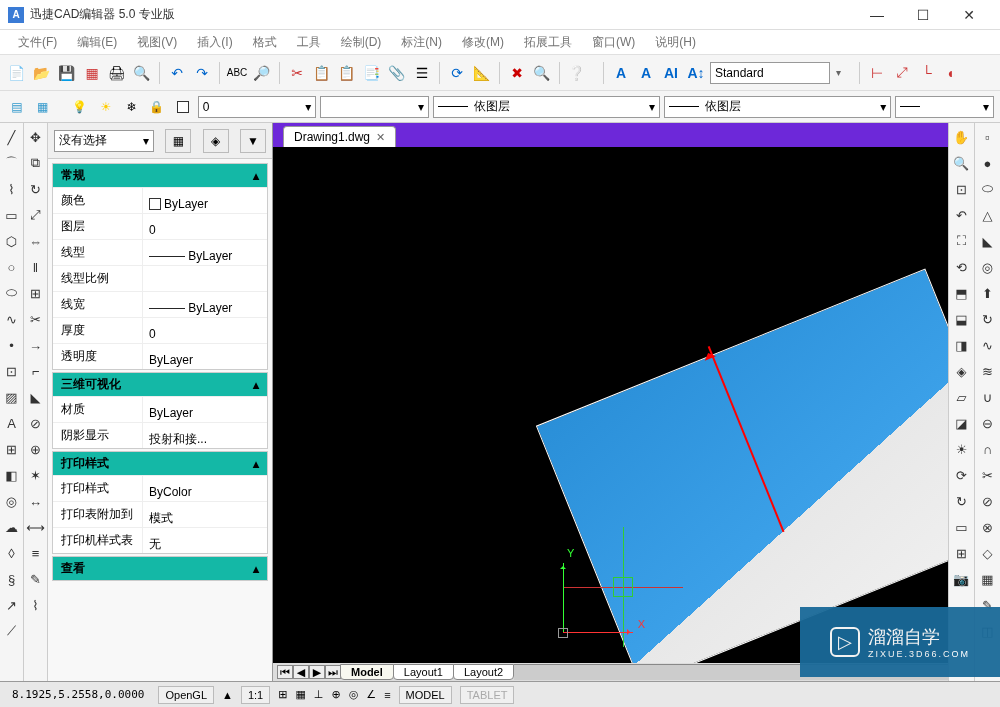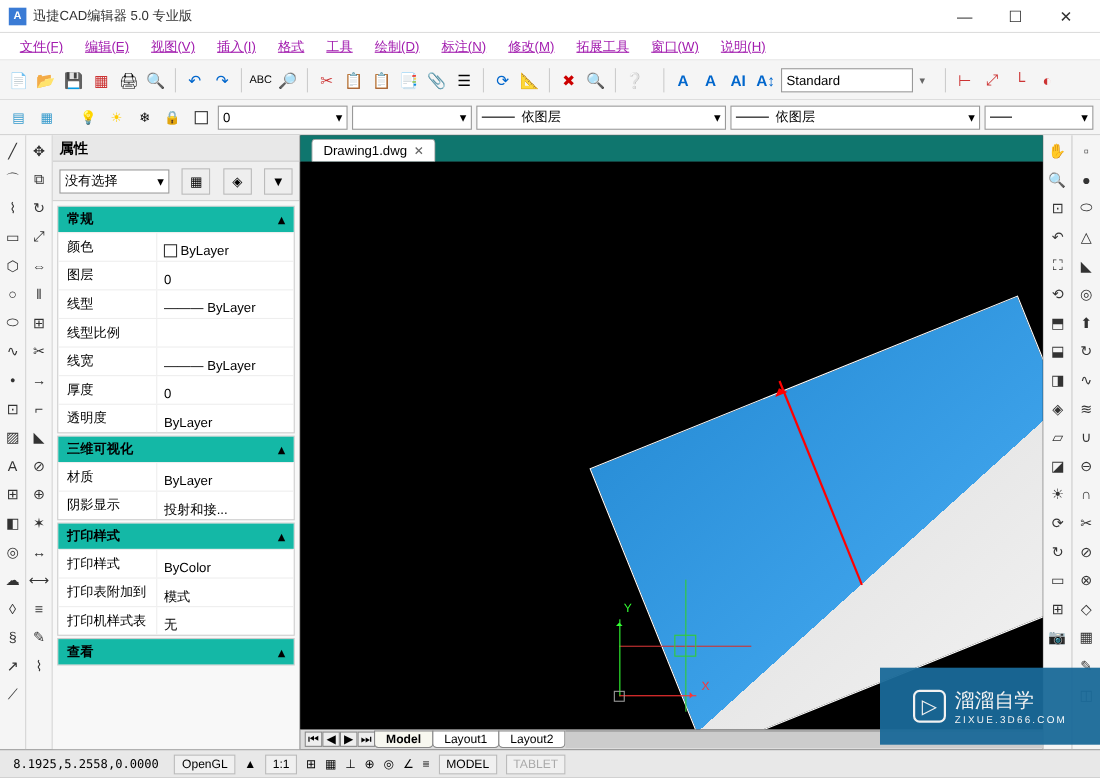--- a/index.html
+++ b/index.html
@@ -4,21 +4,21 @@
 <style>
 * { margin: 0; padding: 0; box-sizing: border-box; font-family: "Microsoft YaHei", sans-serif; }
 body { width: 1000px; height: 707px; background: #f0f0f0; overflow: hidden; position: relative; }
 
 .titlebar { height: 30px; background: #fff; display: flex; align-items: center; padding: 0 8px; border-bottom: 1px solid #ddd; }
 .titlebar .logo { width: 16px; height: 16px; background: #3a7bd5; margin-right: 6px; display:flex; align-items:center; justify-content:center; color:#fff; font-size:10px; font-weight:bold; }
 .titlebar .title { font-size: 12px; color: #333; flex: 1; }
 .titlebar .winbtn { width: 46px; height: 30px; display: flex; align-items: center; justify-content: center; font-size: 14px; color: #333; }
 
 .menubar { height: 25px; background: #fff; display: flex; align-items: center; padding: 0 8px; font-size: 12px; border-bottom: 1px solid #e0e0e0; }
-.menubar .mnu { padding: 0 10px; color: #a21caf; cursor: pointer; text-decoration: underline; }
+.menubar .mnu { padding: 0 10px; color: #737373; cursor: pointer; }
 
 .toolbar { height: 36px; background: #f5f5f5; display: flex; align-items: center; padding: 0 6px; border-bottom: 1px solid #ddd; gap: 3px; }
 .toolbar .tb { width: 22px; height: 22px; display: flex; align-items:center; justify-content:center; font-size: 14px; }
 .toolbar .sep { width: 1px; height: 22px; background: #ccc; margin: 0 3px; }
 .toolbar .txtcombo { width: 120px; height: 22px; border: 1px solid #999; background: #fff; font-size: 12px; padding: 0 4px; display:flex; align-items:center; font-family: monospace; }
 .toolbar .arr { font-size: 10px; color: #666; padding: 0 3px; }
 
 .toolbar2 { height: 32px; background: #f5f5f5; display: flex; align-items: center; padding: 0 6px; border-bottom: 1px solid #ccc; gap: 4px; }
 .tb2 { width: 22px; height: 22px; display:flex; align-items:center; justify-content:center; font-size:12px; }
 .combo { height: 22px; border: 1px solid #999; background: #fff; font-size: 12px; display:flex; align-items:center; padding:0 4px; }
@@ -37,21 +37,21 @@
 
 .propbody { flex:1; overflow:auto; background:#f8f8f8; padding:4px; }
 .propsect { border:1px solid #ccc; margin-bottom:2px; background:#fff; }
 .propsect .shdr { background:#14b8a6; padding:3px 8px; font-size:12px; font-weight:bold; display:flex; align-items:center; justify-content:space-between; cursor:pointer; }
 .proprow { display:flex; border-top:1px solid #eee; font-size:12px; height:26px; }
 .proprow .lbl { width:90px; padding:4px 8px; border-right:1px solid #eee; }
 .proprow .val { flex:1; padding:16px 6px; display:flex; align-items:center; gap:3px; }
 .proprow .swatch { width:12px; height:12px; border:1px solid #333; background:#fff; }
 
 .canvas-area { flex:1; display:flex; flex-direction:column; background:#333; position:relative; }
-.tabrow { height: 24px; background:#0f766e; display:flex; align-items:flex-end; padding-left:10px; }
+.tabrow { height: 24px; background:#6d28d9; display:flex; align-items:flex-end; padding-left:10px; }
 .tabrow .tab { background:#fff; border:1px solid #999; border-bottom:none; border-radius:4px 4px 0 0; padding:3px 10px; font-size:12px; display:flex; align-items:center; gap:6px; }
 .tabrow .tab .x { font-size:11px; color:#666; }
 
 .canvas { flex:1; background:#000; position:relative; overflow:hidden; }
 .embedded-img { position:absolute; left:300px; top:190px; width:420px; height:280px; transform:rotate(-22deg); background:linear-gradient(160deg,#2a8fd8 0%,#3ba0e8 60%,#e8e8e8 60%,#f0f0f0 100%); border:1px solid #fff; }
 .embedded-img::before { content:''; position:absolute; left:45%; top:-10px; width:2px; height:200px; background:red; }
 .embedded-img::after { content:''; position:absolute; left:43%; top:-10px; border:6px solid transparent; border-bottom-color:red; }
 .crosshair { position:absolute; left:350px; top:440px; }
 .crosshair .h { position:absolute; width:120px; height:1px; background:#cc3333; left:-60px; }
 .crosshair .v { position:absolute; width:1px; height:120px; background:#33cc33; top:-60px; }
@@ -230,21 +230,20 @@
     <div class="sideicon">⊕</div>
     <div class="sideicon">✶</div>
     <div class="sideicon">↔</div>
     <div class="sideicon">⟷</div>
     <div class="sideicon">≡</div>
     <div class="sideicon">✎</div>
     <div class="sideicon">⌇</div>
   </div>
 
   <div class="proppanel">
-    <div class="hdr">属性</div>
     <div class="selrow">
       <div class="selcombo">
           <span>没有选择</span>
           <span class="arr" style="margin-left:auto">▾</span>
         </div>
       <div class="pbtn">▦</div>
       <div class="pbtn">◈</div>
       <div class="pbtn">▼</div>
     </div>
     <div class="propbody">

